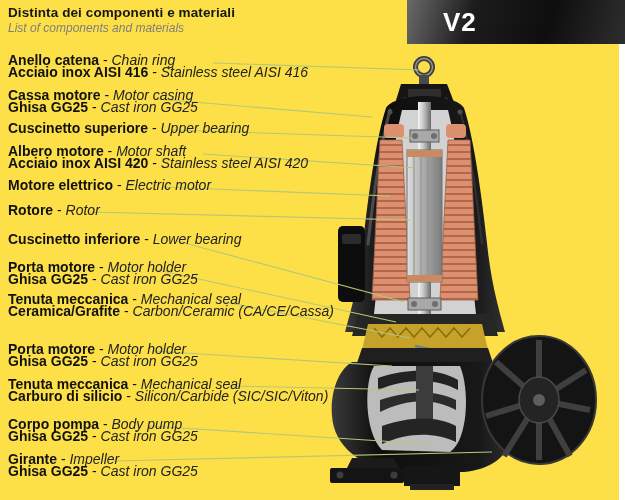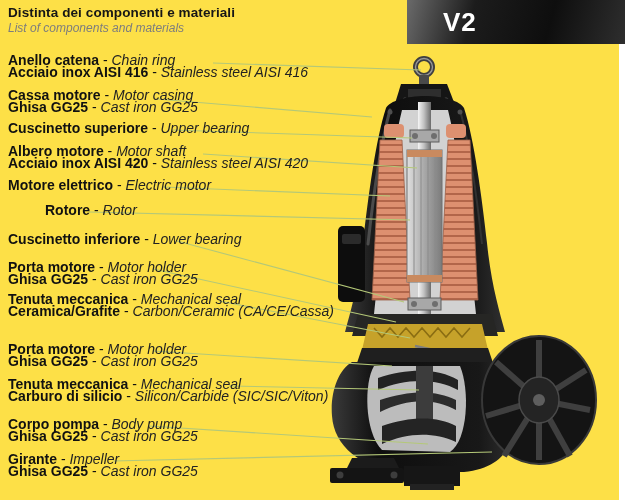--- a/index.html
+++ b/index.html
@@ -199,21 +199,21 @@
       <div class="label" style="top: 123px;">
         <div class="lrow"><span class="it">Cuscinetto superiore</span><span class="sep"> - </span><span class="en">Upper bearing</span></div>
       </div>
       <div class="label" style="top: 146px;">
         <div class="lrow"><span class="it">Albero motore</span><span class="sep"> - </span><span class="en">Motor shaft</span></div>
         <div class="lrow"><span class="it">Acciaio inox AISI 420</span><span class="sep"> - </span><span class="en">Stainless steel AISI 420</span></div>
       </div>
       <div class="label" style="top: 180px;">
         <div class="lrow"><span class="it">Motore elettrico</span><span class="sep"> - </span><span class="en">Electric motor</span></div>
       </div>
-      <div class="label" style="top: 205px; margin-left: 37px;">
+      <div class="label" style="top: 205px;">
         <div class="lrow"><span class="it">Rotore</span><span class="sep"> - </span><span class="en">Rotor</span></div>
       </div>
       <div class="label" style="top: 234px;">
         <div class="lrow"><span class="it">Cuscinetto inferiore</span><span class="sep"> - </span><span class="en">Lower bearing</span></div>
       </div>
       <div class="label" style="top: 262px;">
         <div class="lrow"><span class="it">Porta motore</span><span class="sep"> - </span><span class="en">Motor holder</span></div>
         <div class="lrow"><span class="it">Ghisa GG25</span><span class="sep"> - </span><span class="en">Cast iron GG25</span></div>
       </div>
       <div class="label" style="top: 294px;">

